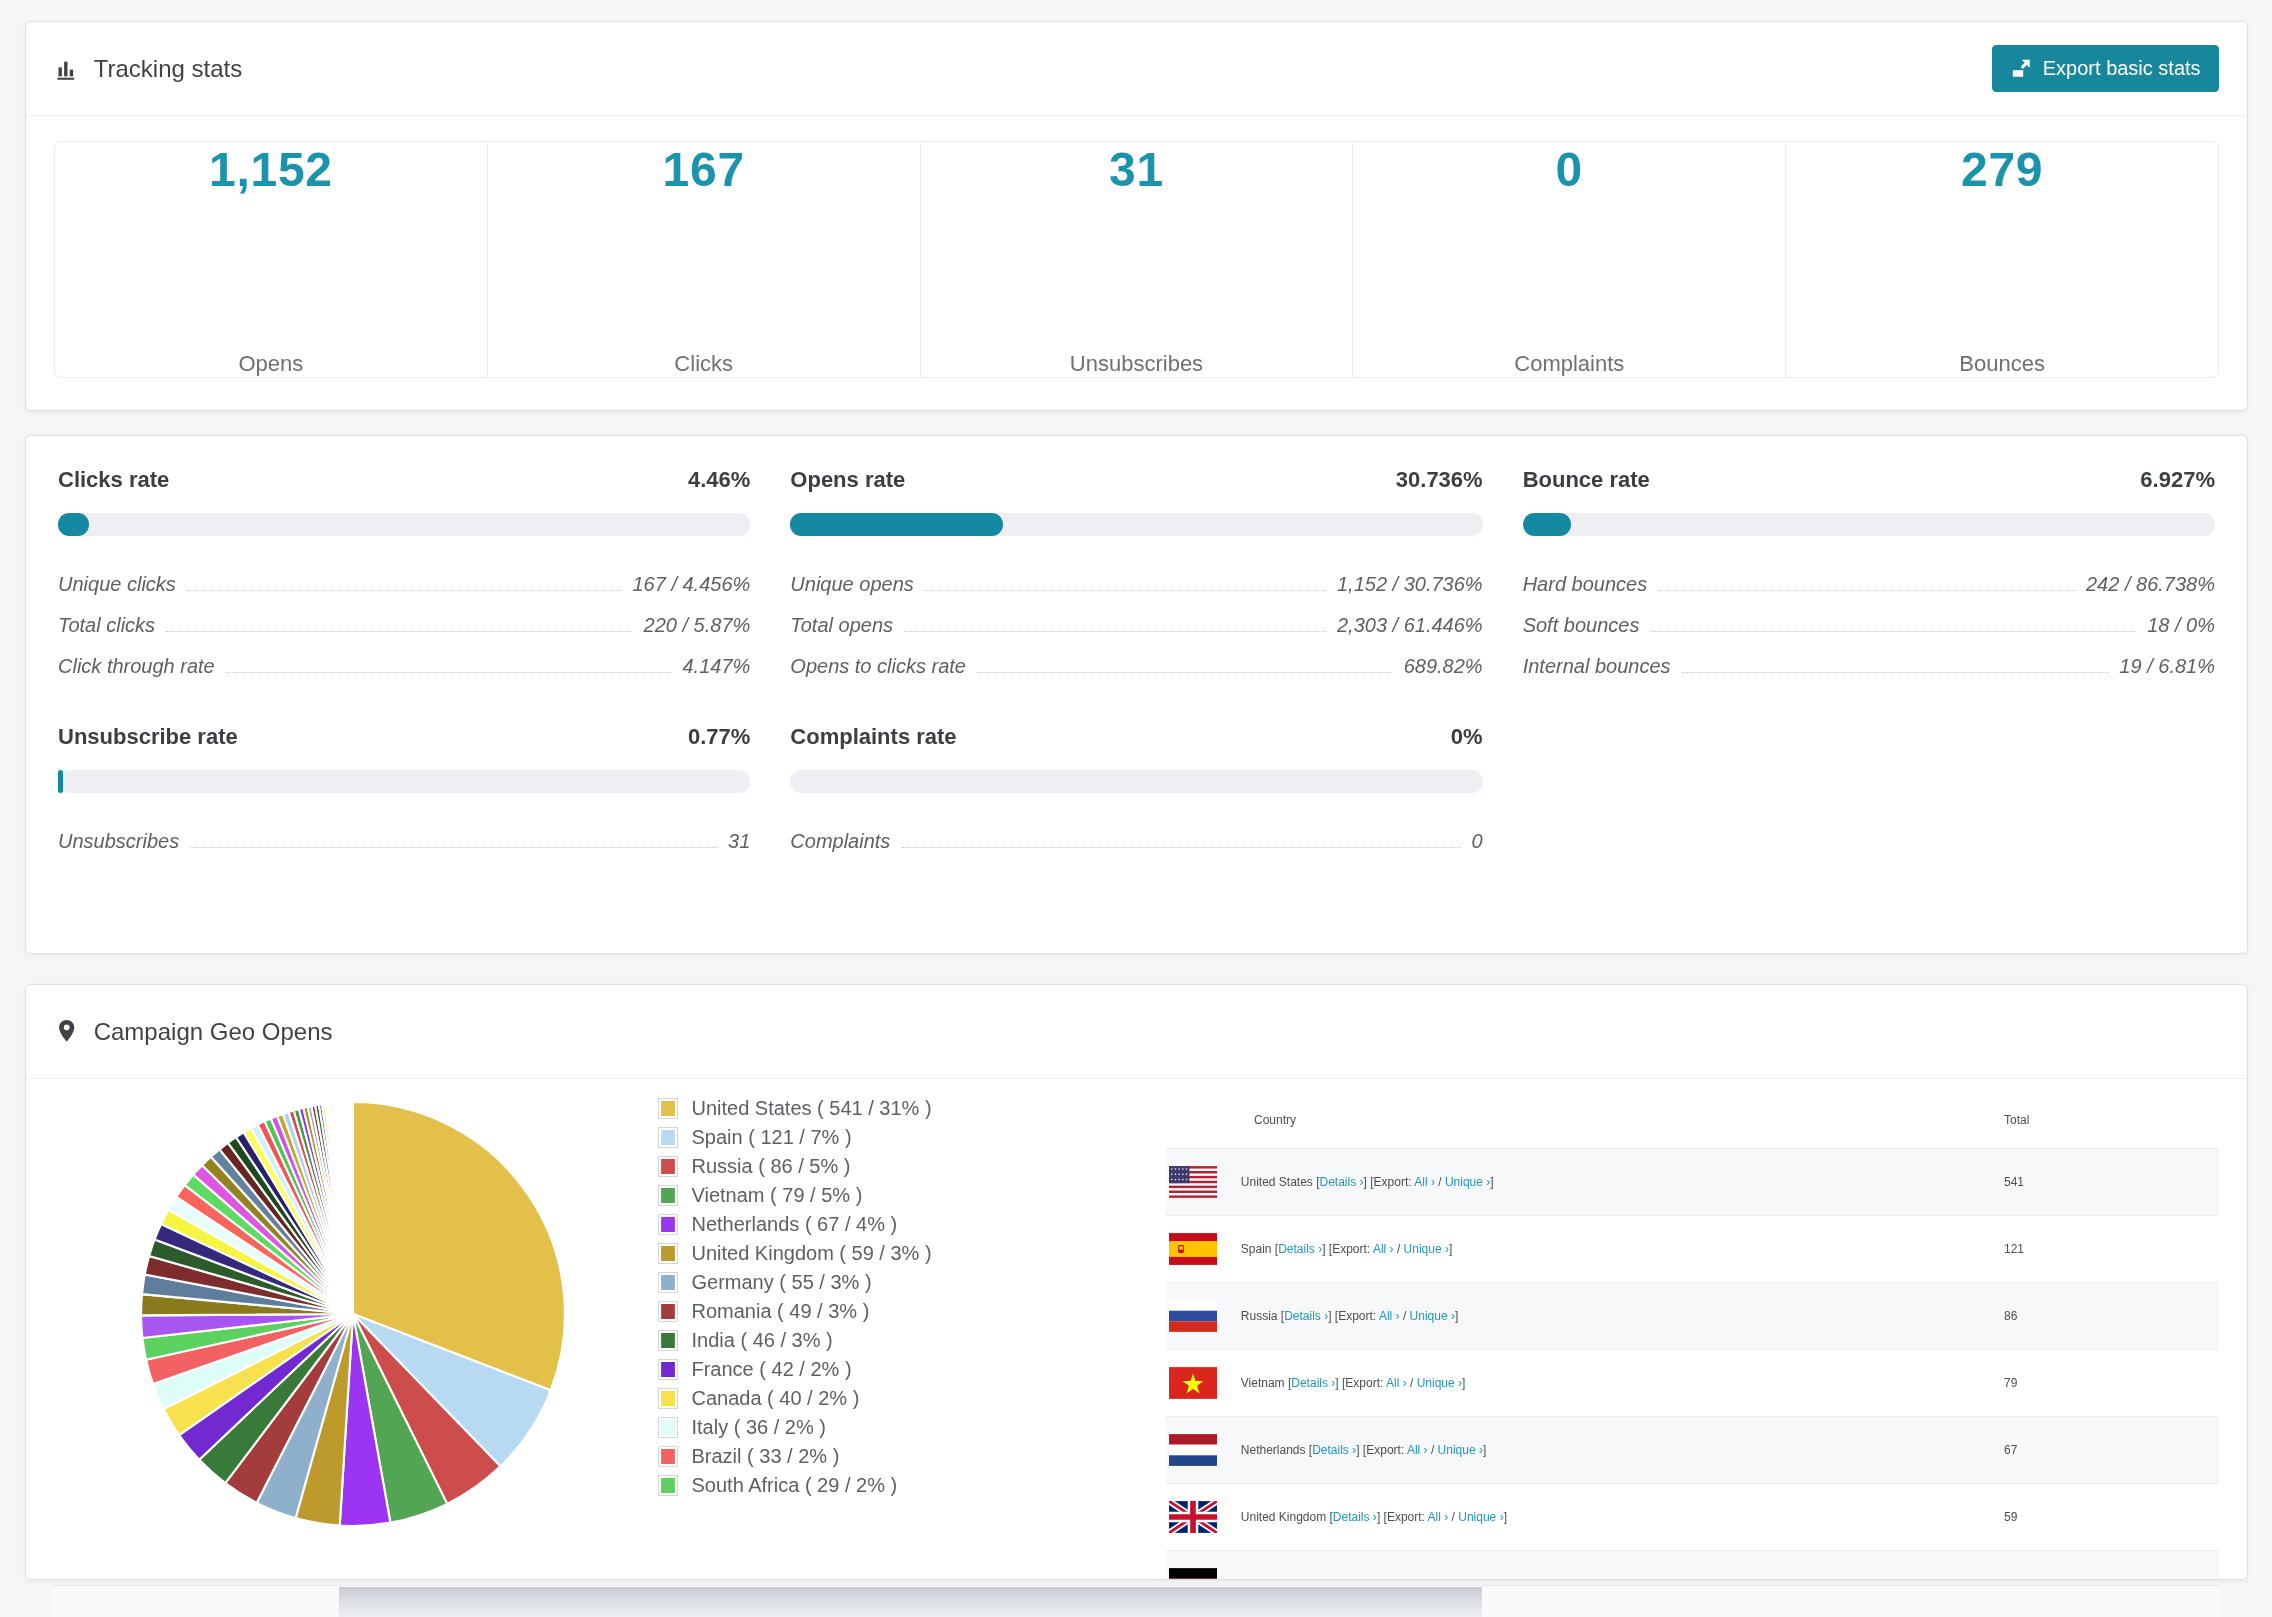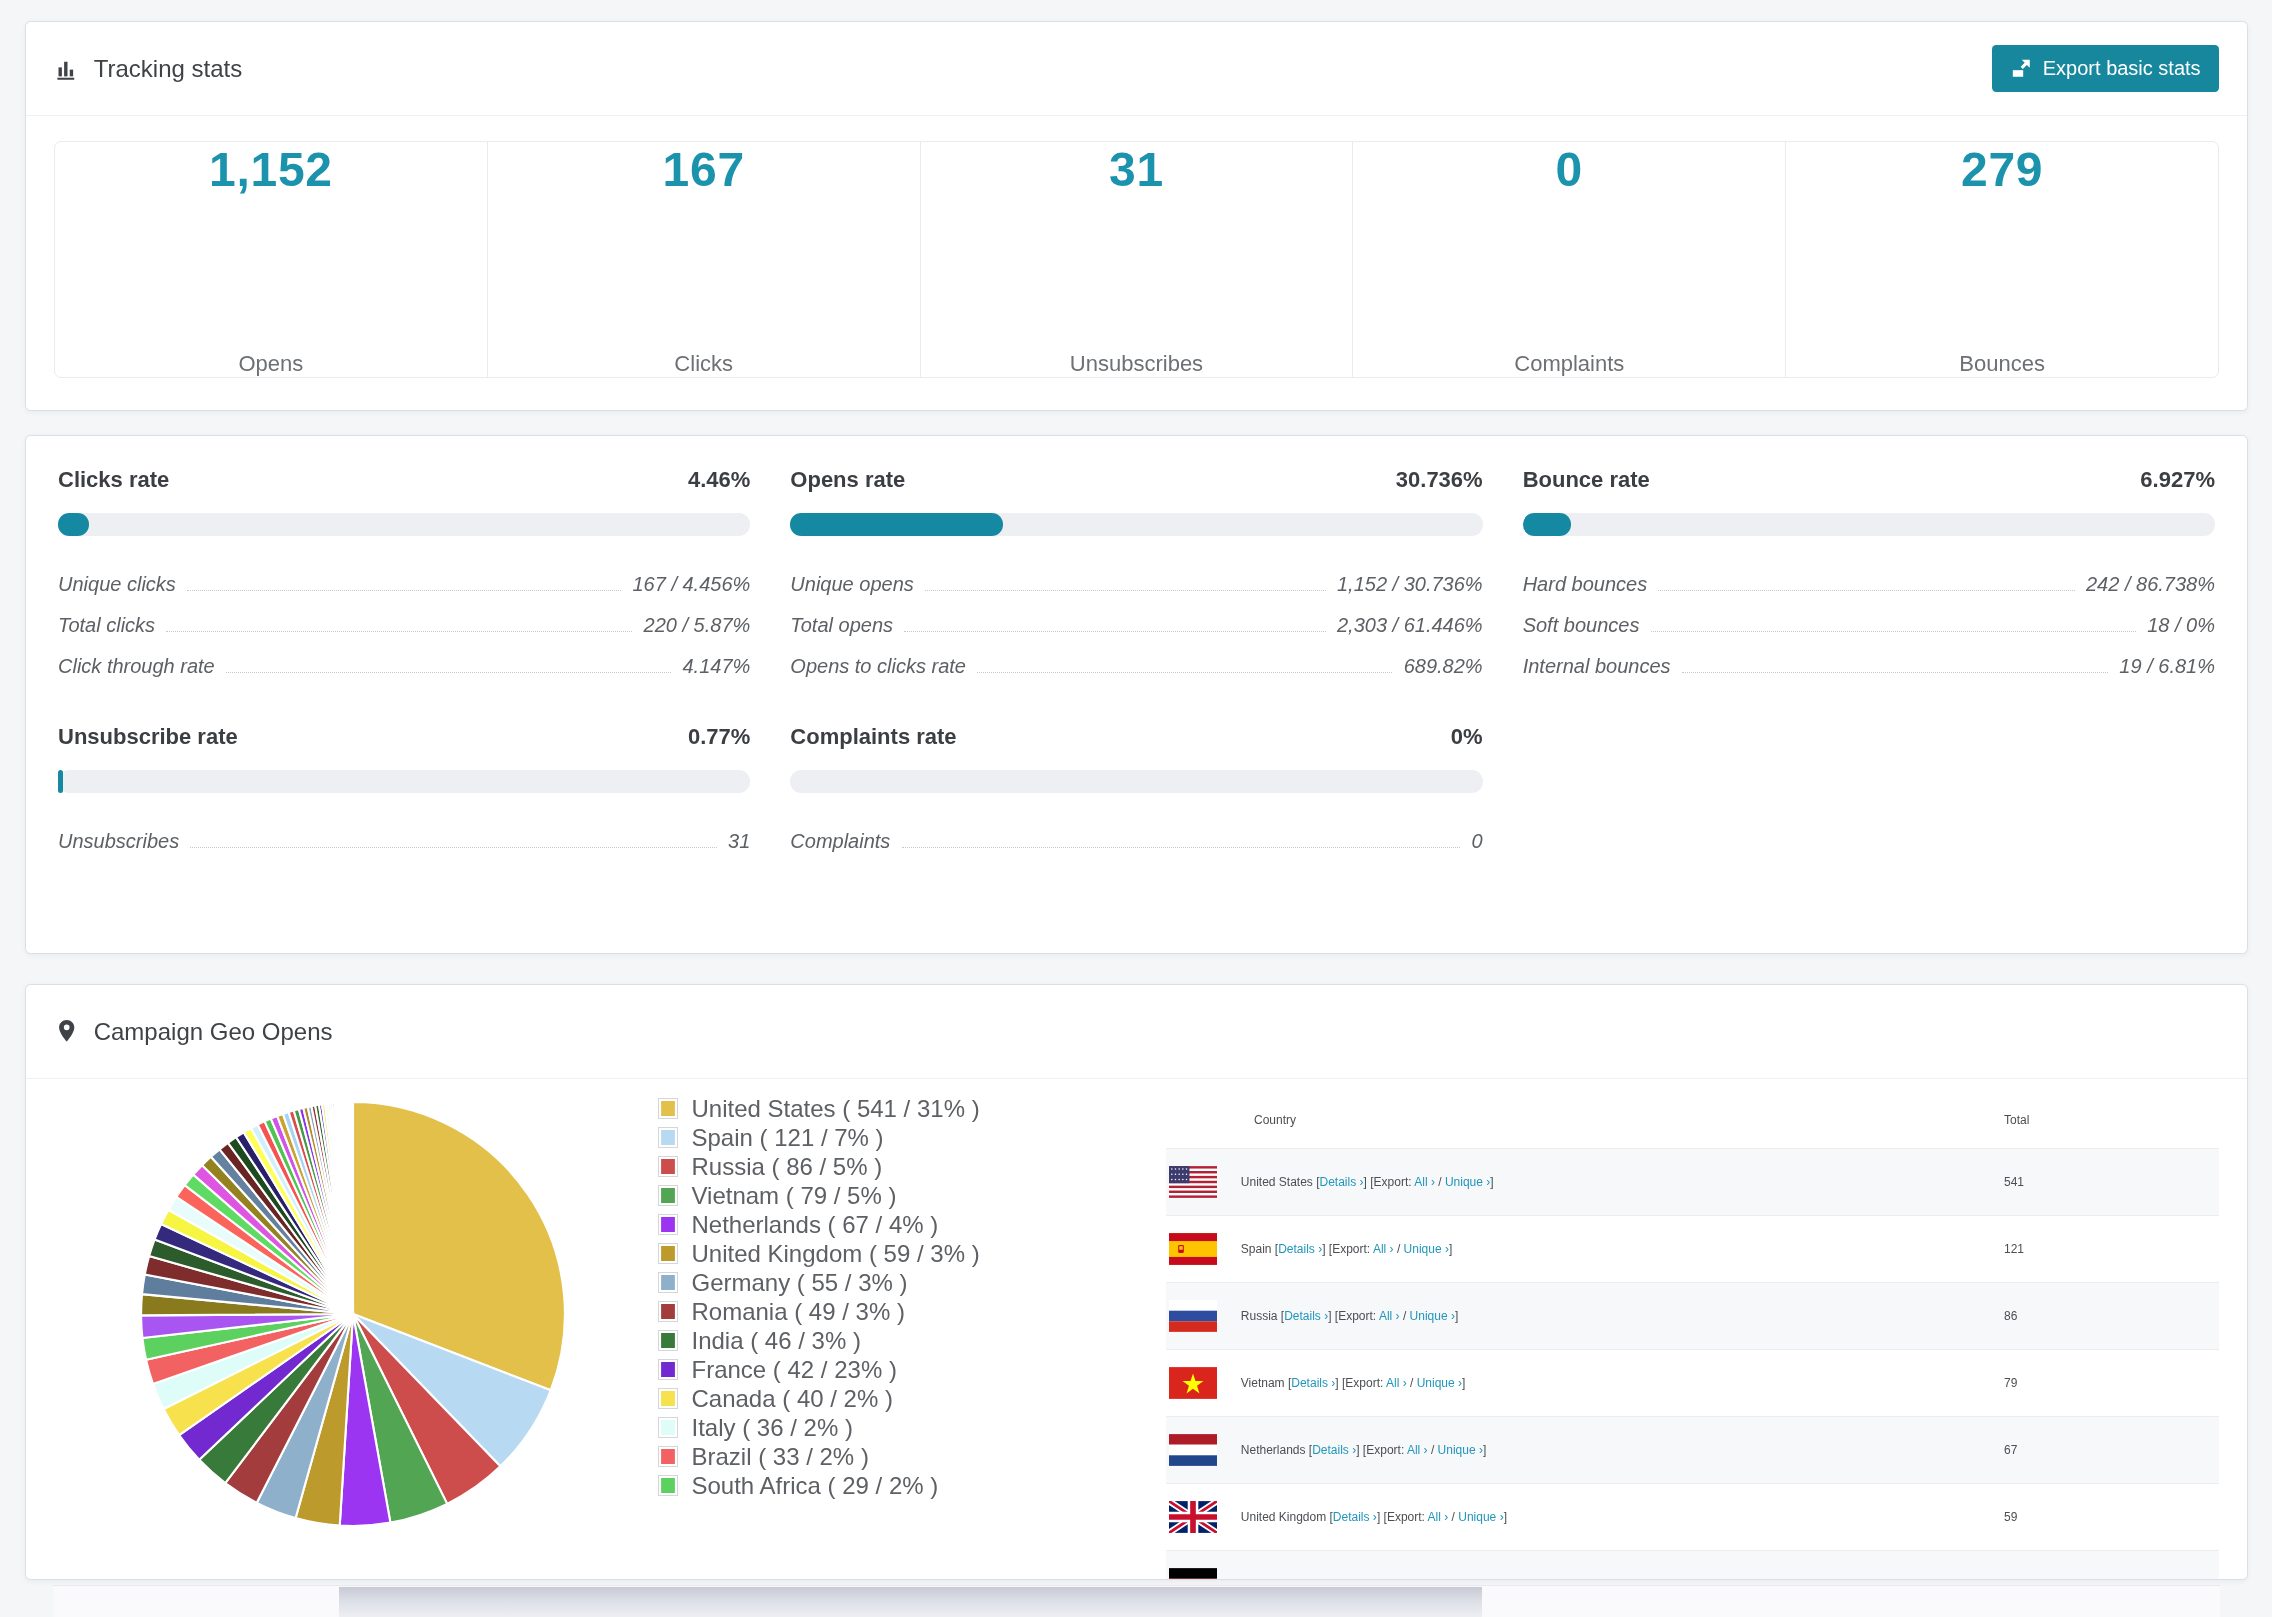--- a/index.html
+++ b/index.html
@@ -79,21 +79,21 @@
   .card-3 { margin-top:30px; height:596px; overflow:hidden; }
   .geo-content { display:flex; align-items:flex-start; }
   .pie-wrap { width:614px; flex:0 0 auto; display:flex; justify-content:center; padding:16px 0 0 39px; }
   .legend { width:381px; flex:0 0 auto; padding:15px 0 0 17.6px; }
   .legend-item { display:flex; align-items:center; gap:13.4px; height:29px; }
   .legend-swatch {
     width:20.5px; height:20.5px; flex:0 0 auto;
     border:1.4px solid #d4d6da;
     box-shadow:inset 0 0 0 2.1px #fff;
   }
-  .legend-label { font-size:24px; color:#5d6064; white-space:nowrap; }
+  .legend-label { font-size:20px; color:#5d6064; white-space:nowrap; }
   .geo-table-wrap { flex:1; margin:12.7px 28px 0 145px; }
   table.geo { width:100%; border-collapse:collapse; font-size:12px; color:#4b4e52; }
   table.geo th {
     text-align:left; font-weight:400; color:#4b4e52;
     height:57px; vertical-align:middle;
   }
   table.geo th.col-country { padding-left:88px; }
   table.geo td { height:66px; vertical-align:middle; }
   table.geo tr.striped td { background:#f7f8fa; }
   table.geo tbody tr { border-top:1.4px solid #ededf0; }
@@ -395,21 +395,21 @@
         <div class="legend-item">
           <span class="legend-swatch" style="background: rgb(163, 61, 61);"></span>
           <span class="legend-label">Romania ( 49 / 3% )</span>
         </div>
         <div class="legend-item">
           <span class="legend-swatch" style="background: rgb(55, 122, 57);"></span>
           <span class="legend-label">India ( 46 / 3% )</span>
         </div>
         <div class="legend-item">
           <span class="legend-swatch" style="background: rgb(114, 41, 207);"></span>
-          <span class="legend-label">France ( 42 / 23% )</span>
+          <span class="legend-label">France ( 42 / 2% )</span>
         </div>
         <div class="legend-item">
           <span class="legend-swatch" style="background: rgb(247, 225, 76);"></span>
           <span class="legend-label">Canada ( 40 / 2% )</span>
         </div>
         <div class="legend-item">
           <span class="legend-swatch" style="background: rgb(222, 252, 248);"></span>
           <span class="legend-label">Italy ( 36 / 2% )</span>
         </div>
         <div class="legend-item">

